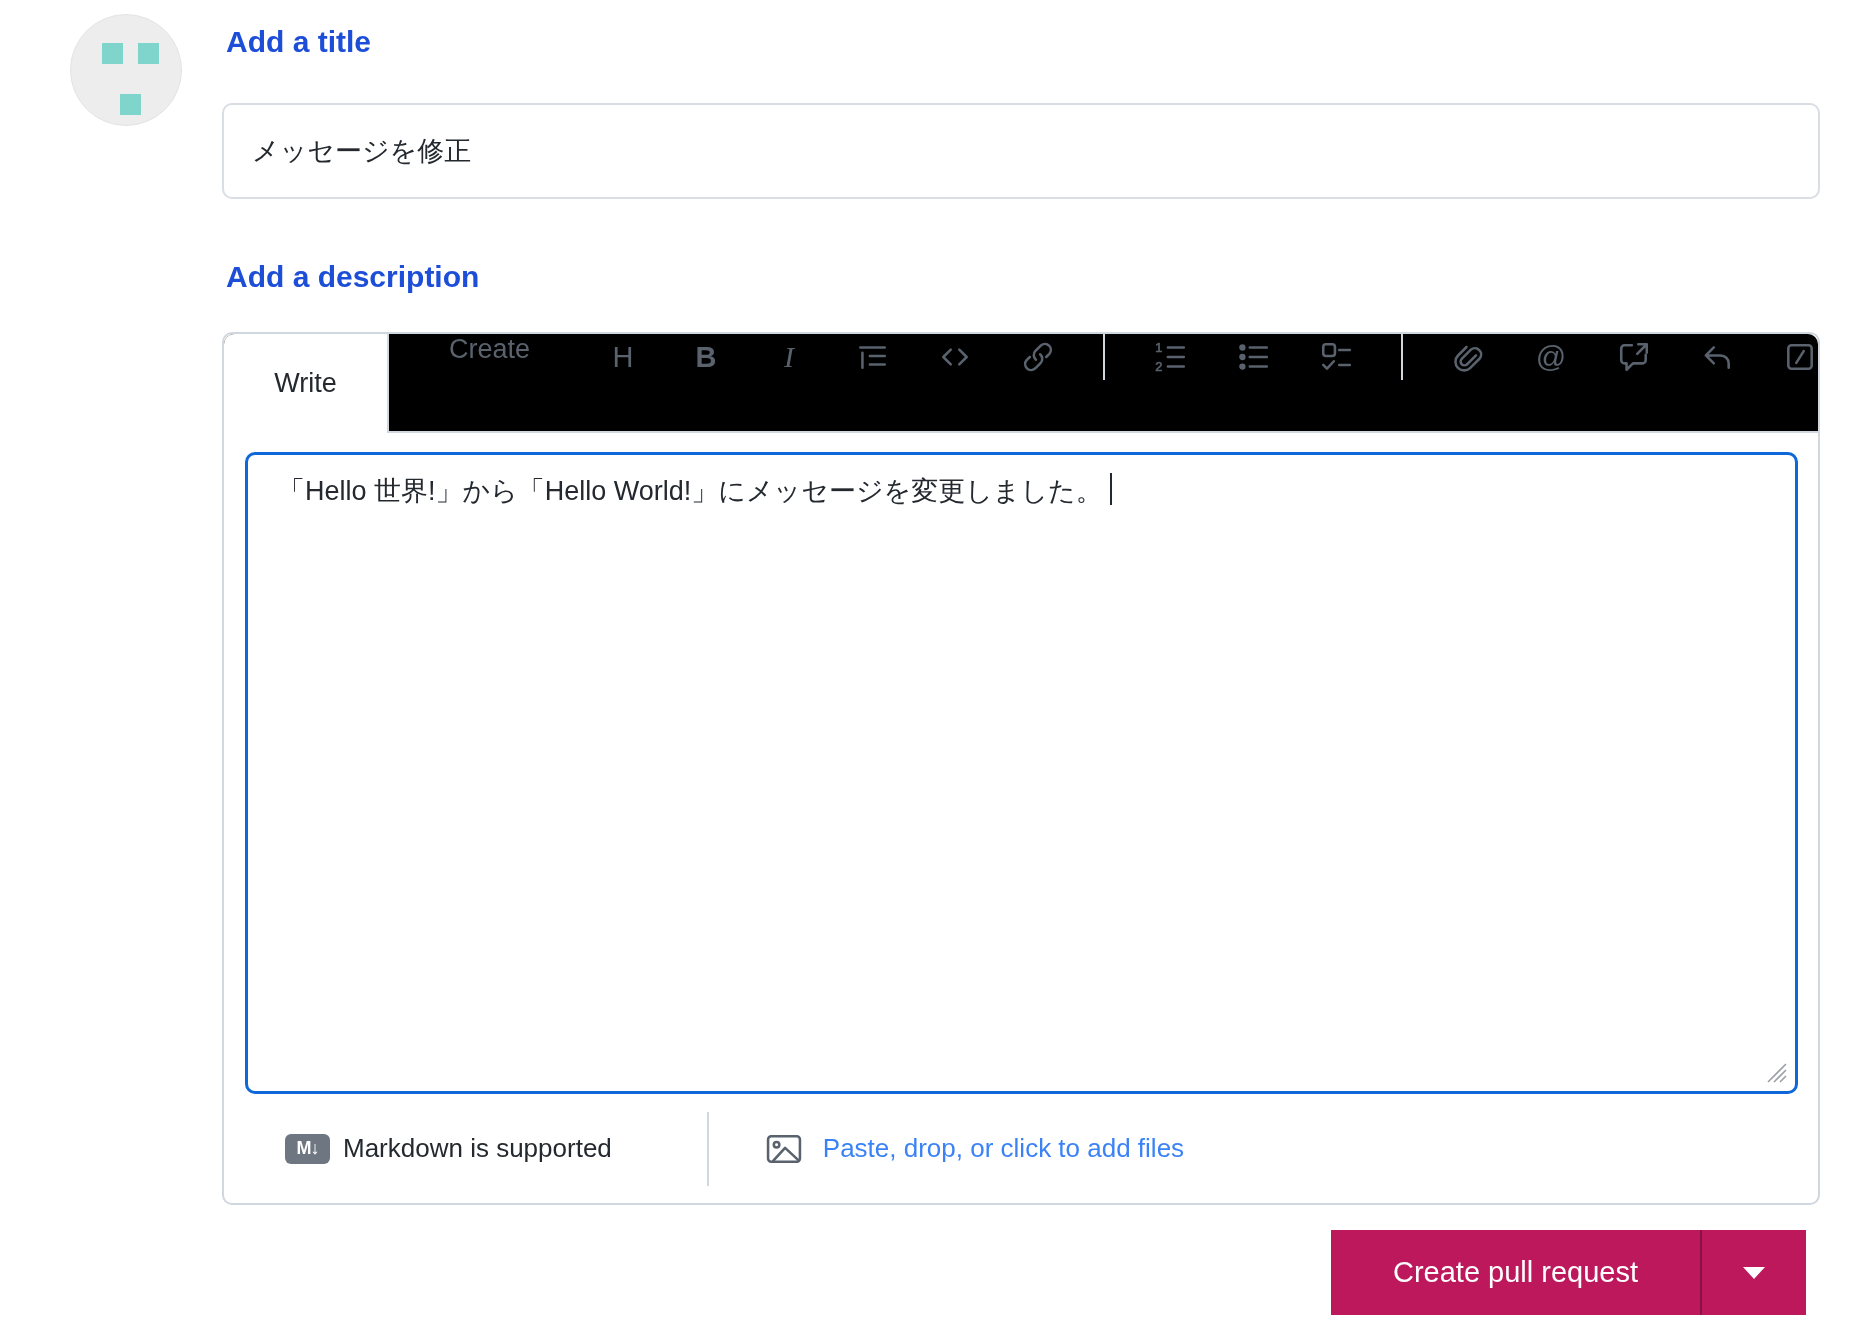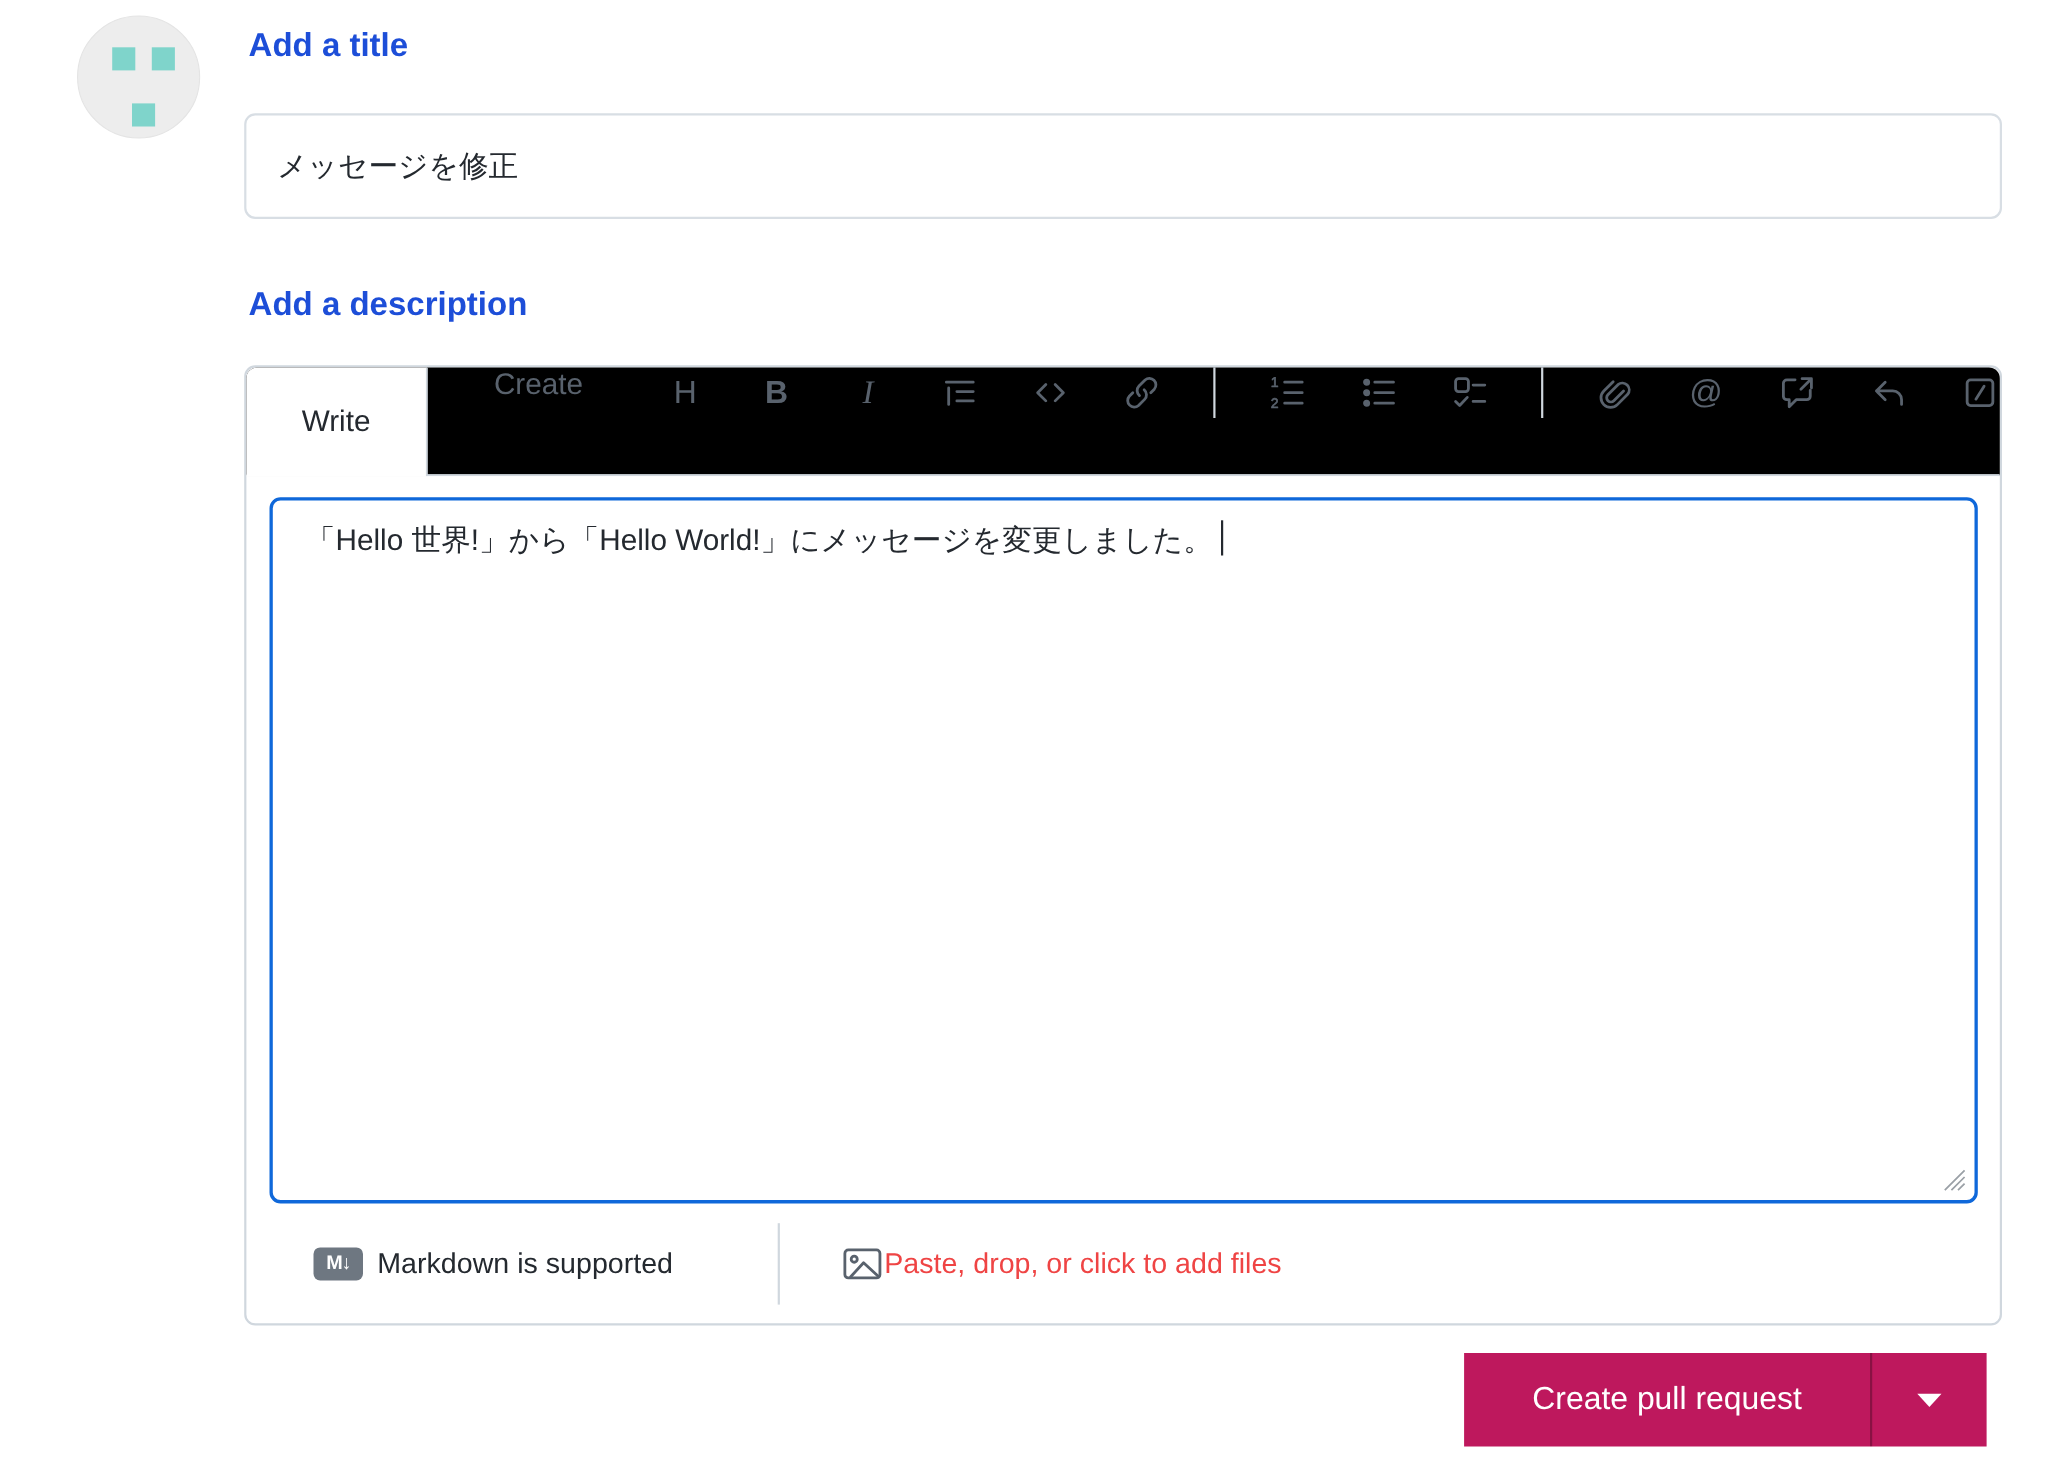--- a/index.html
+++ b/index.html
@@ -46,21 +46,21 @@
   .caret-bar{display:inline-block;width:2px;height:32px;background:#24292f;margin-left:7px;
     vertical-align:-5px;}
   .resize-grip{position:absolute;right:8px;bottom:8px;}
 
   .widget-footer{display:flex;align-items:center;height:109px;padding-left:40px;}
   .md-note{display:flex;align-items:center;gap:13px;font-size:26px;color:#24292f;cursor:pointer;}
   .md-badge{width:45px;height:30px;background:#6e7781;border-radius:6px;color:#fff;
     font-size:18px;font-weight:bold;display:flex;align-items:center;justify-content:center;
     letter-spacing:-1px;flex:none;}
   .footer-divider{width:2px;height:74px;background:#d0d7de;margin:0 55px 0 95px;flex:none;}
-  .attach-note{display:flex;align-items:center;gap:0;font-size:26px;color:#ef4444;cursor:pointer;}
+  .attach-note{display:flex;align-items:center;gap:19px;font-size:26px;color:#3b82f6;cursor:pointer;}
   .attach-note svg{stroke:#59626d;fill:none;stroke-width:2.4;stroke-linecap:round;stroke-linejoin:round;flex:none;}
 
   
   .actions-row{display:flex;justify-content:flex-end;margin-top:25px;padding-right:14px;}
   .btn-split{display:flex;height:85px;border-radius:0;overflow:hidden;background:#be185d;text-align:center;}
   .btn-main{padding:0 62px;color:#fff;font-size:29px;display:flex;align-items:center;cursor:pointer;}
   .btn-caret{width:104px;border-left:2px solid rgba(0,0,0,0.28);display:flex;align-items:center;
     justify-content:center;cursor:pointer;}
   .caret-tri{width:0;height:0;border-left:11px solid transparent;border-right:11px solid transparent;
     border-top:12px solid #fff;}

